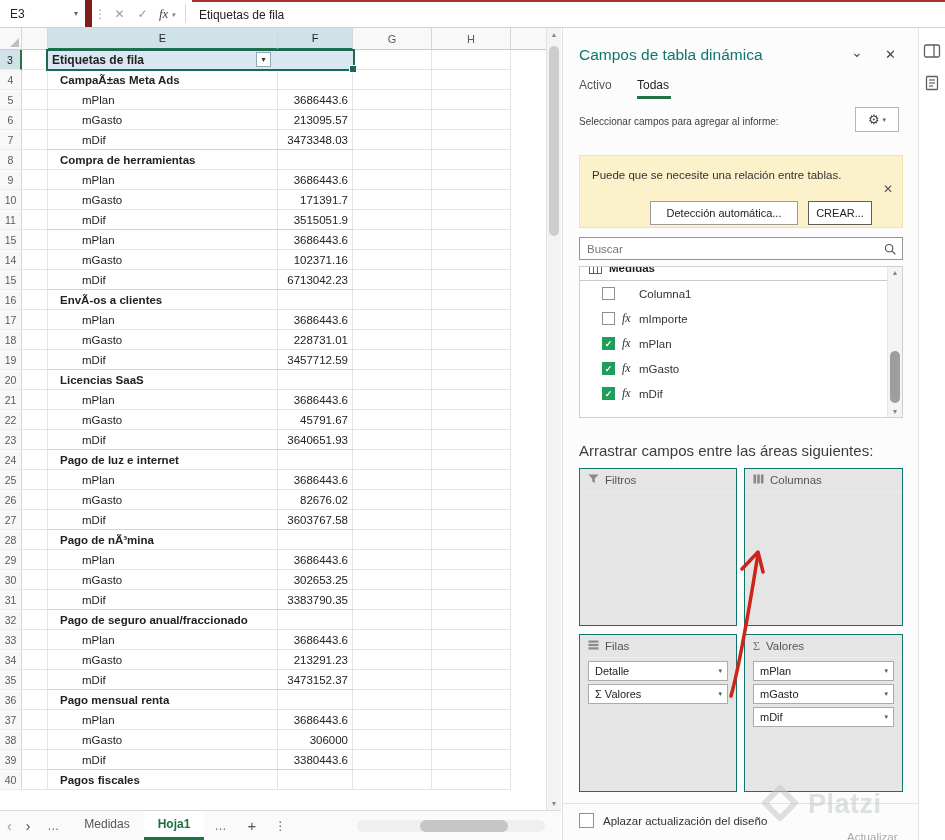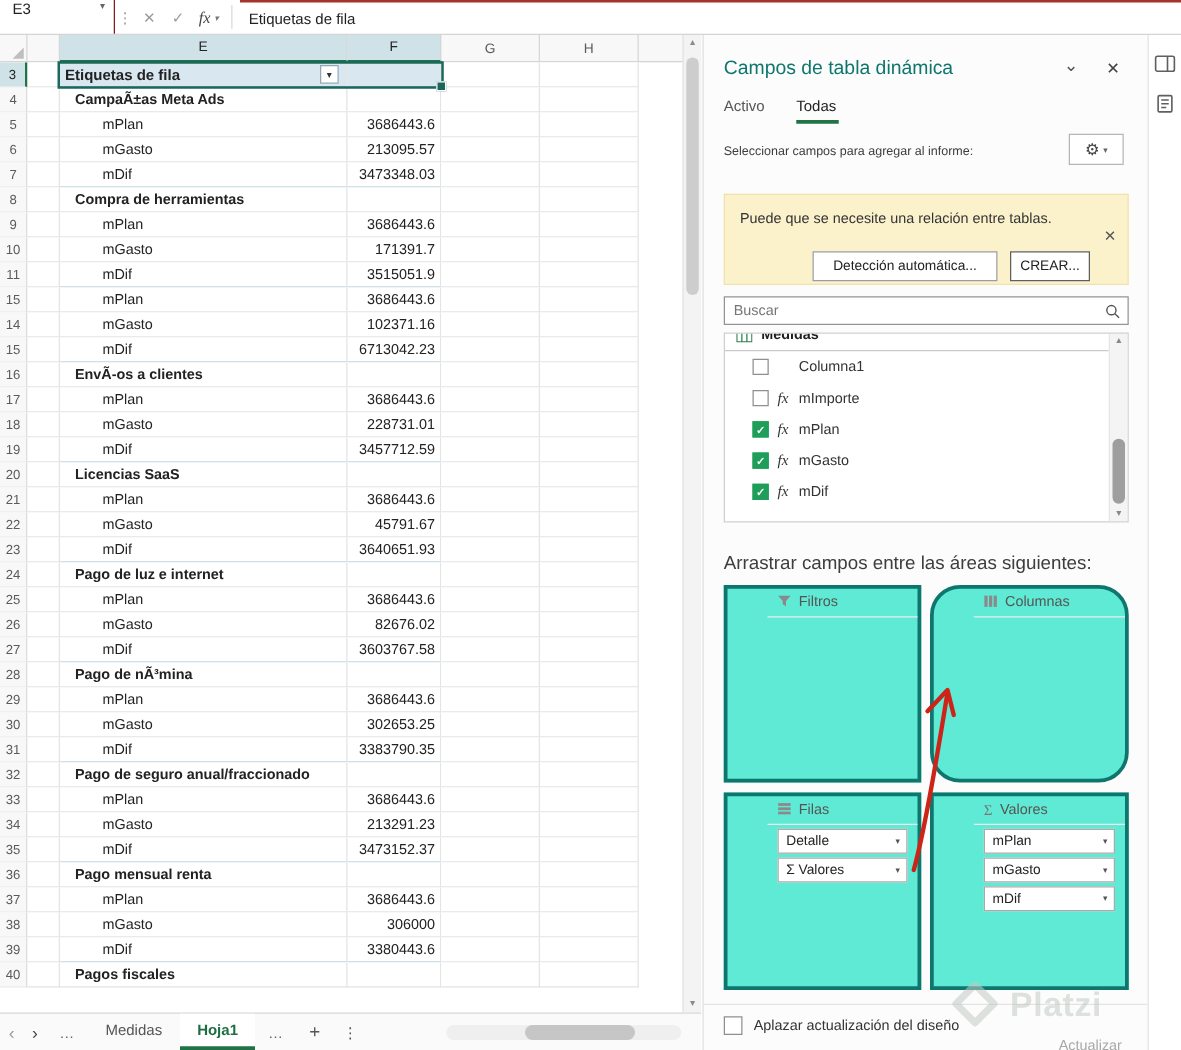--- a/index.html
+++ b/index.html
@@ -1,22 +1,22 @@
 <!DOCTYPE html>
 <html><head>
 <meta charset="utf-8">
 <style>
   html,body{margin:0;padding:0;background:#fff;}
   #app{position:relative;width:945px;height:840px;overflow:hidden;background:#fff;
        font-family:"Liberation Sans",sans-serif;color:#222;}
   
   .fbar{position:absolute;left:0;top:0;width:945px;height:28px;background:#fff;
         border-bottom:1px solid #d4d4d4;display:flex;align-items:stretch;box-sizing:border-box;}
-  .namebox{width:92px;display:flex;justify-content:space-between;
-           padding:0 7px 0 10px;border-right:1px solid #7f1d1d;font-size:12px;box-sizing:border-box;}
+  .namebox{width:92px;display:flex;align-items:center;justify-content:space-between;
+           padding:0 7px 0 10px;border-right:7px solid #7f1d1d;font-size:12px;box-sizing:border-box;}
   .nb-ch{font-size:8px;color:#666;}
   .fdots{width:16px;display:flex;align-items:center;justify-content:center;color:#999;font-size:12px;}
   .fbtn{width:23px;display:flex;align-items:center;justify-content:center;color:#9a9a9a;font-size:12px;}
   .fx{font-style:italic;font-family:"Liberation Serif",serif;color:#444;font-size:13px;
       padding:0 2px 0 5px;display:flex;align-items:center;}
   .fx-ch{font-size:7px;color:#777;margin-left:3px;padding-top:3px;}
   .fsep{width:1px;background:#d9d9d9;margin:4px 6px 4px 8px;}
   .finput{flex:1;display:flex;align-items:center;padding-left:7px;font-size:12px;color:#222;
           border-top:2px solid #a5342c;box-sizing:border-box;}
   
@@ -108,23 +108,23 @@
          box-sizing:border-box;display:flex;align-items:center;justify-content:center;flex:none;}
   .fl-cb.on{background:#1f9e5a;border-color:#1f9e5a;color:#fff;font-size:9px;font-weight:bold;}
   .fl-fx{font-style:italic;font-family:"Liberation Serif",serif;font-size:12px;color:#333;width:17px;flex:none;}
   .fl-scroll{position:absolute;right:0;top:0;width:15px;height:100%;background:#f4f4f4;
              border-left:1px solid #e6e6e6;box-sizing:border-box;}
   .fls-up,.fls-dn{position:absolute;left:0;right:0;text-align:center;font-size:7px;color:#888;}
   .fls-up{top:2px}.fls-dn{bottom:2px}
   .fls-thumb{position:absolute;left:2px;top:84px;width:10px;height:52px;background:#9e9e9e;border-radius:5px;}
   .p-drag{position:absolute;left:16px;top:414px;font-size:15px;color:#3d3d3d;}
   .areas{position:absolute;left:16px;top:440px;width:324px;height:324px;}
-  .area{position:absolute;background:#5eead4;border:3px solid #0f766e;box-sizing:border-box;padding-left:32px;}
+  .area{position:absolute;background:#e5e5e5;border:1px solid #0f766e;box-sizing:border-box;}
   .a-filtros{left:0;top:0;width:158px;height:158px;}
-  .a-columnas{left:165px;top:0;width:159px;height:158px;border-radius:24px;}
+  .a-columnas{left:165px;top:0;width:159px;height:158px;}
   .a-filas{left:0;top:166px;width:158px;height:158px;}
   .a-valores{left:165px;top:166px;width:159px;height:158px;}
   .a-head{height:22px;display:flex;align-items:center;gap:6px;padding-left:8px;color:#555;
           font-size:11.5px;border-bottom:1px solid #ececec;}
   .a-sig{font-family:"Liberation Serif",serif;font-size:12px;color:#777;}
   .pill{height:20px;margin:3px 8px 0 8px;background:#fff;border:1px solid #ababab;display:flex;
         align-items:center;font-size:11px;color:#222;padding-left:6px;position:relative;box-sizing:border-box;}
   .pch{position:absolute;right:5px;font-size:7px;color:#555;}
   .arrow-svg{position:absolute;left:16px;top:440px;width:324px;height:324px;pointer-events:none;z-index:4;}
   .p-divider{position:absolute;left:0;top:775px;width:100%;height:1px;background:#e3e3e3;}

